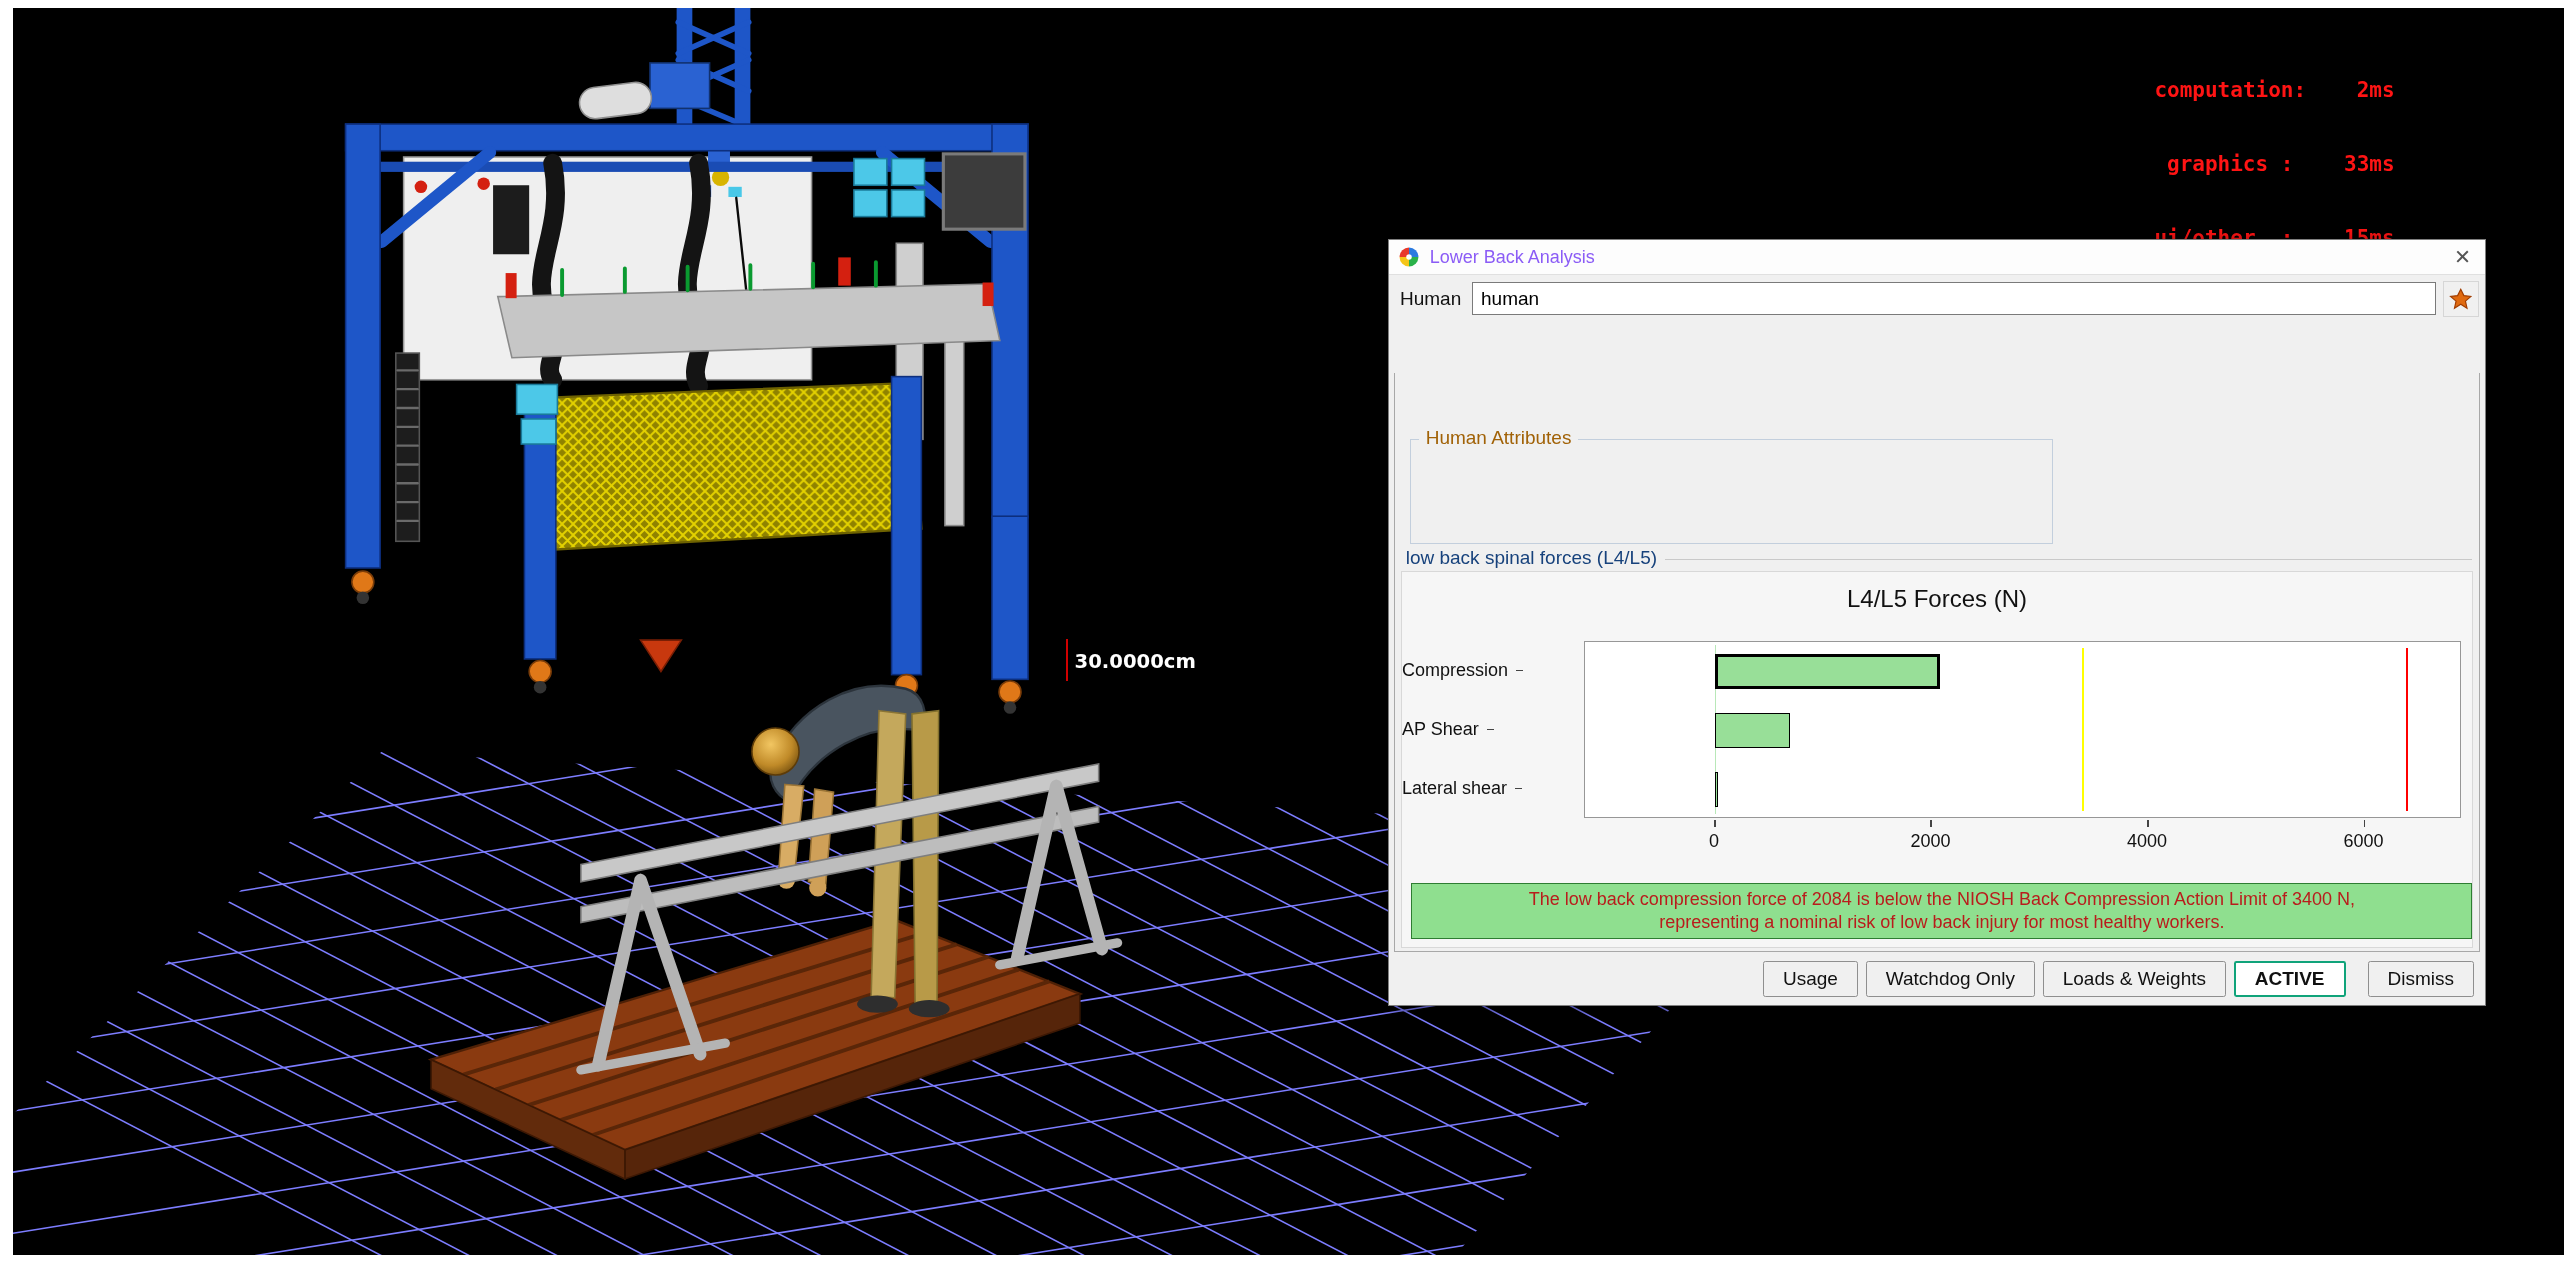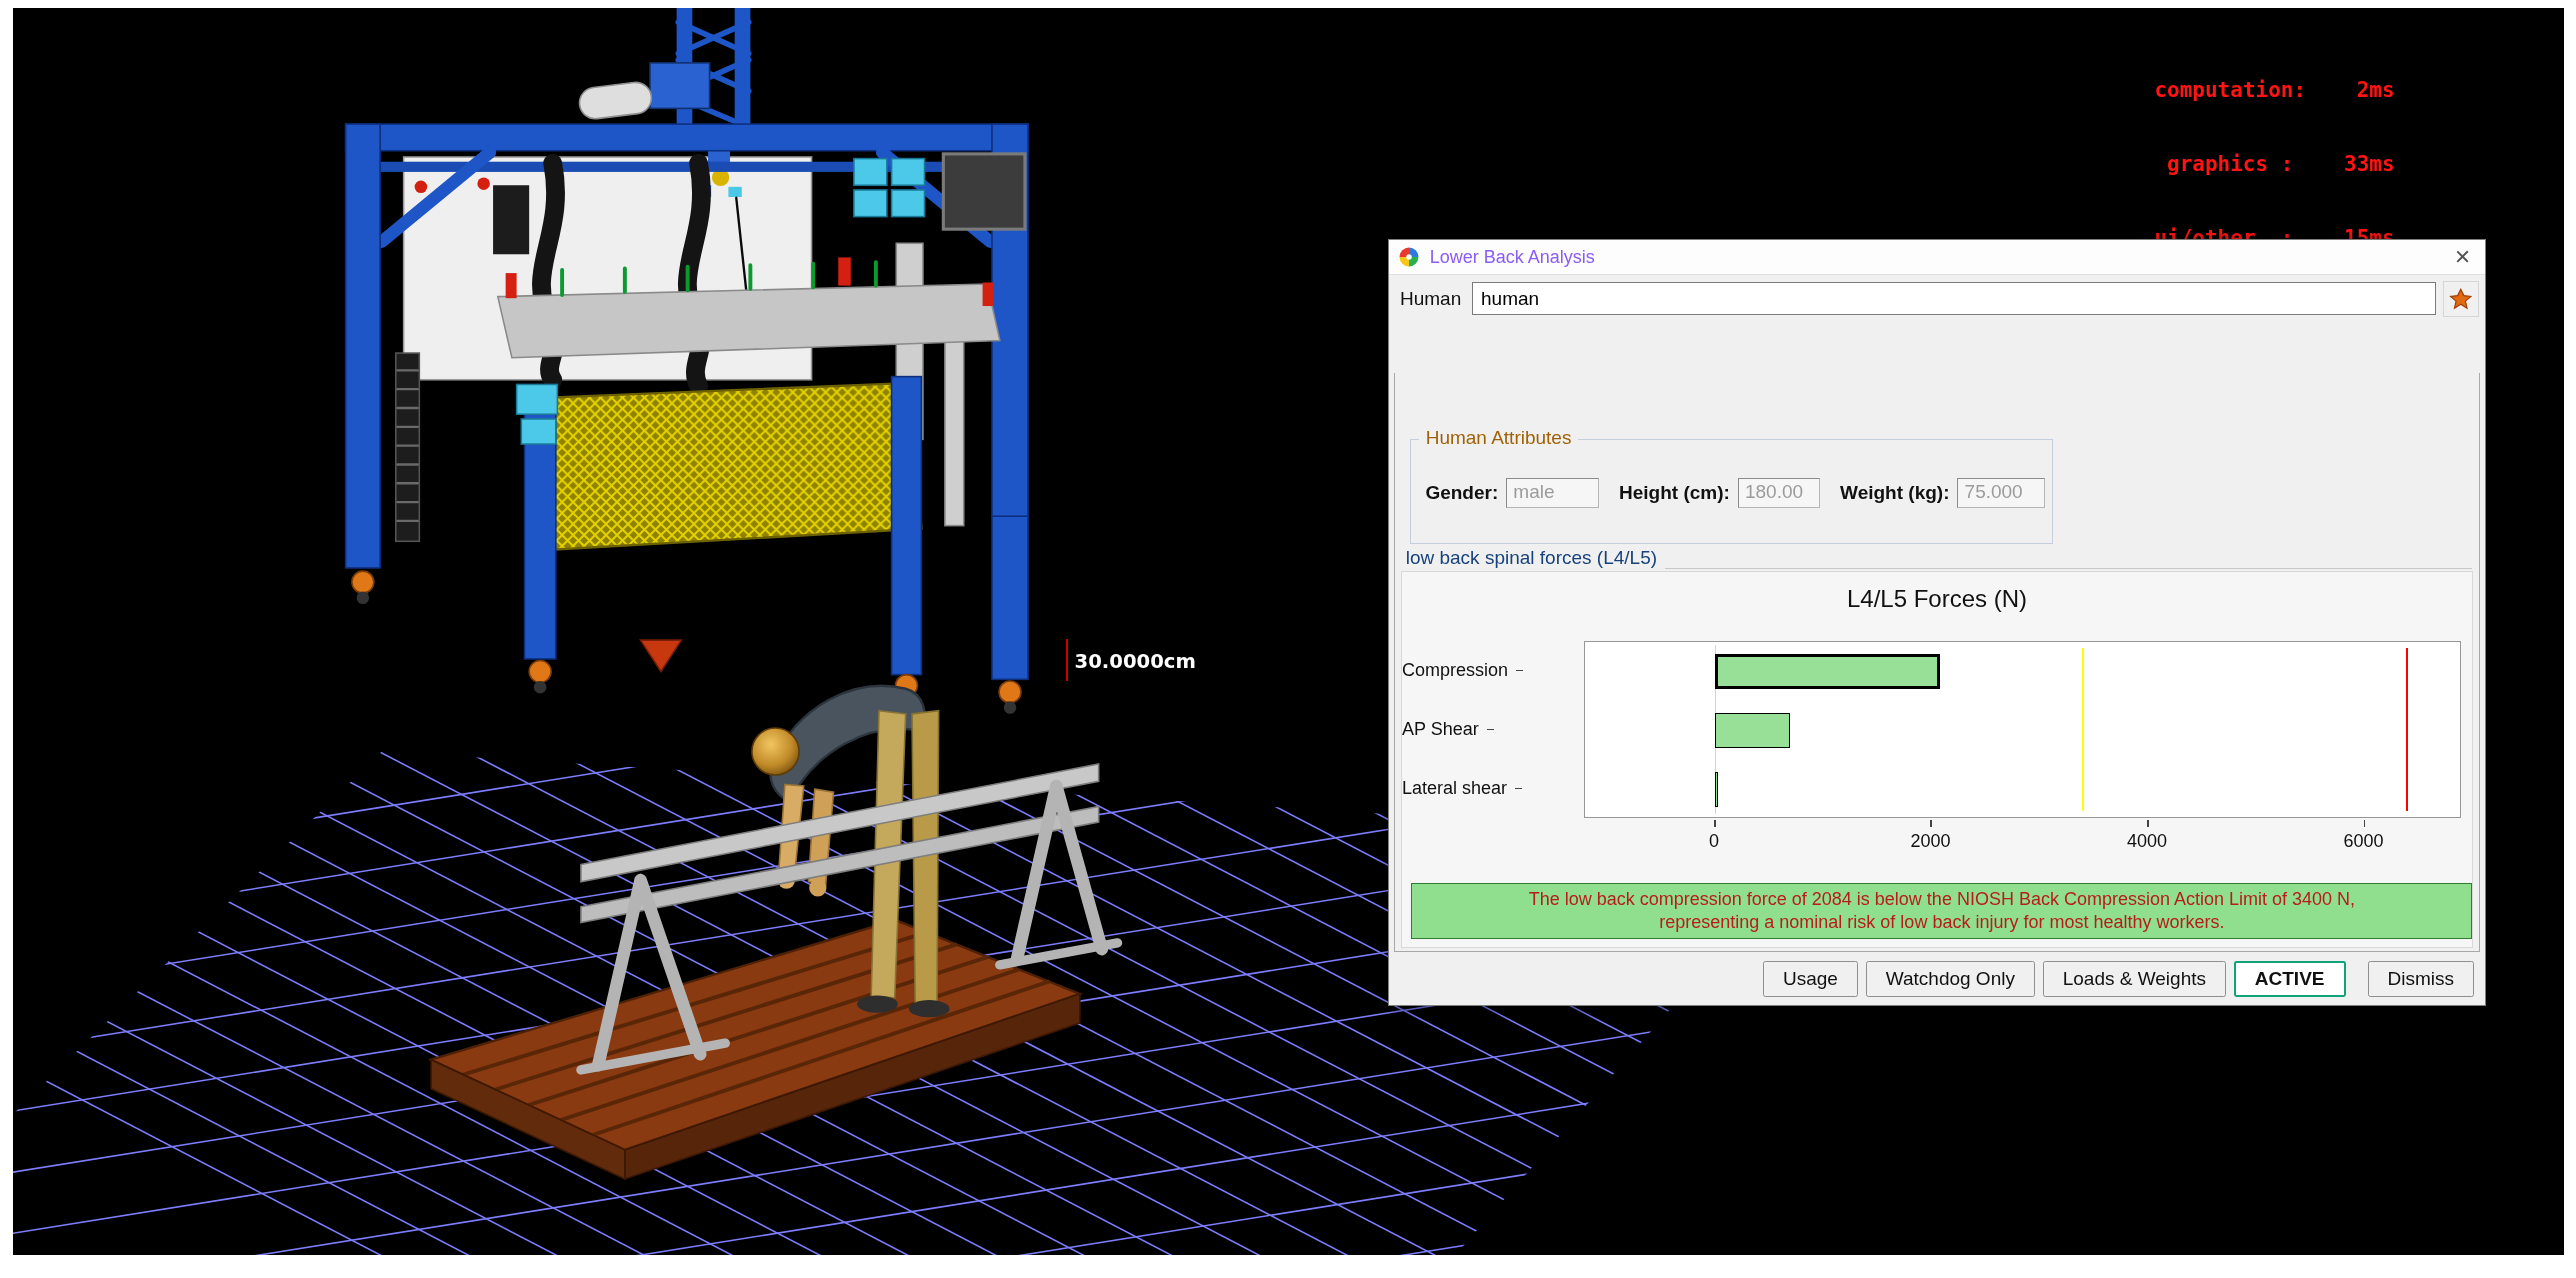--- a/index.html
+++ b/index.html
@@ -41,21 +41,21 @@
   .tabpanel { position:absolute; left:4.7px; top:133px; right:4.7px; height:579px; background:#f0f0f0;
               border:0.8px solid #a8a8a8; border-top:none; }
 
   .groupbox { position:absolute; left:15.7px; top:66px; width:643px; height:105px; border:0.8px solid #c3cfdd; }
   .groupbox .gtitle { position:absolute; left:8px; top:-12.6px; background:#f0f0f0; padding:0 6.3px; color:#a16207; }
   .attr-row { position:absolute; left:14px; top:38px; right:7.8px; display:flex; align-items:center; gap:7.8px; }
   .attr-label { font-weight:bold; white-space:nowrap; }
   .attr-value { height:30px; background:#f6f6f6; border:0.8px solid #b5b5b5; border-top-color:#8a8a8a;
                 border-left-color:#8a8a8a; color:#9b9b9b; padding:2.4px 6.3px; }
 
-  .forces-head { position:absolute; left:11px; top:174px; right:7.8px; display:flex; align-items:flex-end; color:#17427c; }
+  .forces-head { position:absolute; left:11px; top:174px; right:7.8px; display:flex; align-items:center; color:#17427c; }
   .forces-head .line { flex:1; height:0.8px; background:#c9c9c9; margin-left:7.8px; margin-top:2.4px; }
 
   .forces-panel { position:absolute; left:6.3px; top:198px; right:6.3px; height:377px; background:#f6f6f6;
                   border:0.8px solid #d8d8d8; }
   .chart-title { position:absolute; top:12.6px; left:0; right:0; text-align:center; font-size:24px; color:#111; }
   .chart-plot { position:absolute; left:182px; top:69px; width:877px; height:177px; background:#fff;
                 border:0.8px solid #979797; }
   .chart-ylabels { position:absolute; left:0; top:69px; width:182px; height:177px; }
   .yrow { position:absolute; left:0; right:0; display:flex; align-items:center; }
   .yrow .txt { margin-right:7.8px; font-size:18px; }
@@ -271,28 +271,20 @@
       <svg width="23.5" height="23.5" viewBox="0 0 30 30">
         <path d="M15 3 L19 11 L28 12 L21 18 L23 27 L15 22 L7 27 L9 18 L2 12 L11 11 Z" fill="#e06a10" stroke="#a03c00" stroke-width="1.5"></path>
       </svg>
     </div>
   </div>
 
 
   <div class="tabpanel">
     <div class="groupbox">
       <div class="gtitle">Human Attributes</div>
-      <div class="attr-row">
-        <span class="attr-label">Gender:</span>
-        <span class="attr-value" style="width:118px">male</span>
-        <span class="attr-label" style="margin-left:12.6px">Height (cm):</span>
-        <span class="attr-value" style="width:104px">180.00</span>
-        <span class="attr-label" style="margin-left:12.6px">Weight (kg):</span>
-        <span class="attr-value" style="width:111px">75.000</span>
-      </div>
     </div>
 
     <div class="forces-head">
       <span>low back spinal forces (L4/L5)</span>
       <span class="line"></span>
     </div>
 
     <div class="forces-panel">
       <div class="chart-title">L4/L5 Forces (N)</div>
       <div class="chart-ylabels">

